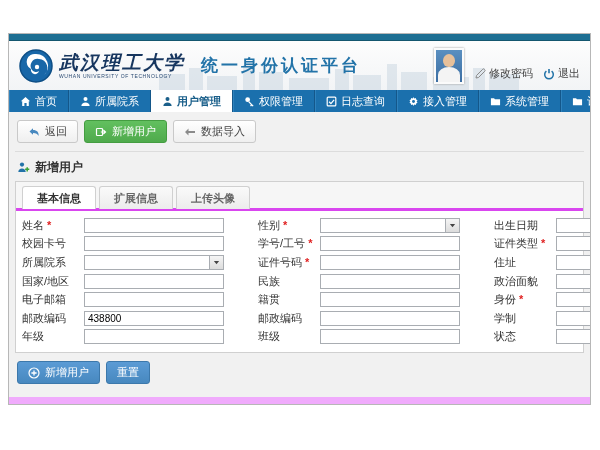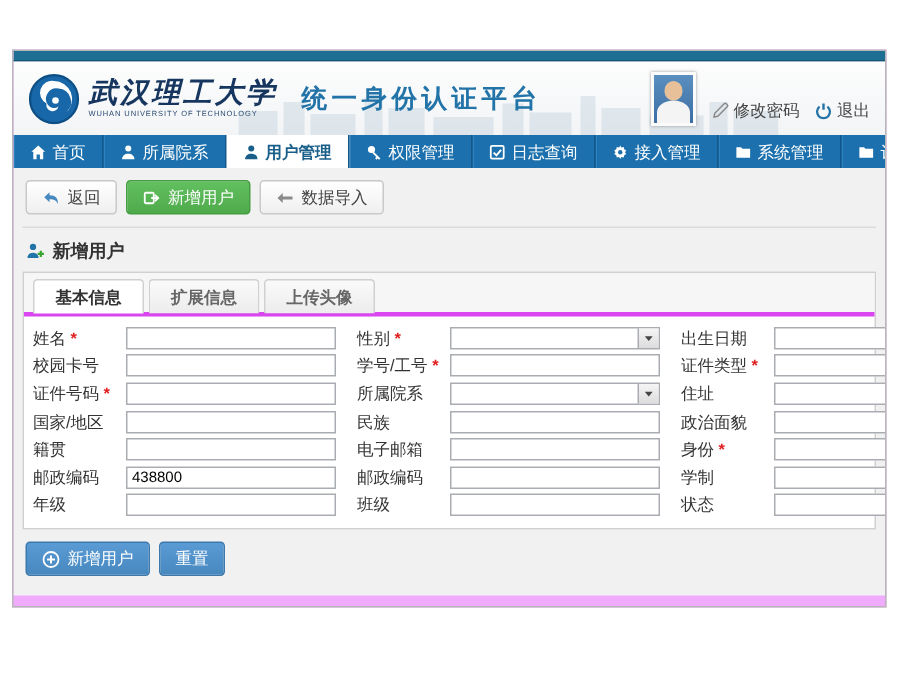--- a/index.html
+++ b/index.html
@@ -53,21 +53,21 @@
   .panel{background:#fff;border:1px solid #d0d0d0;}
   .tabbar{display:flex;gap:3px;background:#f6f6f6;border-bottom:3px solid #d946ef;padding:3px 6px 0;}
   .tab{padding:4px 14px 3px;font-size:11px;font-weight:bold;color:#666;cursor:pointer;
        border:1px solid #d0d0d0;border-bottom:none;border-radius:3px 3px 0 0;
        background:linear-gradient(#fafafa,#ececec);position:relative;top:1px;}
   .tab.active{background:#fff;color:#333;}
   .form{display:grid;grid-template-columns:1fr 1fr 1.02fr;column-gap:14px;row-gap:2px;padding:6px 6px 7px;}
   .field{display:flex;align-items:center;height:16.6px;}
   .field label{width:62px;flex:0 0 auto;font-size:11px;color:#333;white-space:nowrap;}
   .req{color:#e02020;font-weight:bold;}
-  .ctl{flex:1;position:relative;height:15px;margin-right:0;display:flex;}
+  .ctl{flex:1;position:relative;height:15px;margin-right:20px;display:flex;}
   .txt{flex:1;height:15px;border:1px solid #a9adb2;font-size:10px;padding:0 3px;
        box-sizing:border-box;background:#fff;min-width:0;}
   .selbox{flex:1;height:15px;border:1px solid #a9adb2;background:#fff;position:relative;
           box-sizing:border-box;cursor:pointer;}
   .caret{position:absolute;right:0;top:0;width:13px;height:13px;background:linear-gradient(#f5f5f5,#dcdcdc);
          border-left:1px solid #a9adb2;display:flex;align-items:center;justify-content:center;}
   .caret svg{width:7px;height:7px;}
   .calbtn{position:absolute;right:1px;top:1px;width:14px;height:13px;background:#e3eff9;
           border-left:1px solid #b6cbdd;display:flex;align-items:center;justify-content:center;cursor:pointer;}
   .calbtn svg{width:10px;height:10px;}
@@ -280,38 +280,38 @@
                 <input type="text" class="txt" style="">
               </span>
             </div>
             <div class="field">
               <label>证件类型 <span class="req">*</span></label>
               <span class="ctl">
                 <input type="text" class="txt" style="">
               </span>
             </div>
             <div class="field">
-              <label>证件号码 <span class="req">*</span></label>
-              <span class="ctl">
-                <input type="text" class="txt" style="">
-              </span>
-            </div>
-            <div class="field">
               <label>所属院系 </label>
               <span class="ctl">
                 <div class="selbox">
                   <span class="caret">
                     <svg viewBox="0 0 8 8">
                       <path d="M1 2.4h6L4 6 1 2.4z" fill="#444"></path>
                     </svg>
                   </span>
                 </div>
               </span>
             </div>
             <div class="field">
+              <label>证件号码 <span class="req">*</span></label>
+              <span class="ctl">
+                <input type="text" class="txt" style="">
+              </span>
+            </div>
+            <div class="field">
               <label>住址 </label>
               <span class="ctl">
                 <input type="text" class="txt" style="">
               </span>
             </div>
             <div class="field">
               <label>国家/地区 </label>
               <span class="ctl">
                 <input type="text" class="txt" style="">
               </span>
@@ -322,27 +322,27 @@
                 <input type="text" class="txt" style="">
               </span>
             </div>
             <div class="field">
               <label>政治面貌 </label>
               <span class="ctl">
                 <input type="text" class="txt" style="">
               </span>
             </div>
             <div class="field">
+              <label>电子邮箱 </label>
+              <span class="ctl">
+                <input type="text" class="txt" style="">
+              </span>
+            </div>
+            <div class="field">
               <label>籍贯 </label>
-              <span class="ctl">
-                <input type="text" class="txt" style="">
-              </span>
-            </div>
-            <div class="field">
-              <label>电子邮箱 </label>
               <span class="ctl">
                 <input type="text" class="txt" style="">
               </span>
             </div>
             <div class="field">
               <label>身份 <span class="req">*</span></label>
               <span class="ctl">
                 <input type="text" class="txt" style="">
               </span>
             </div>

